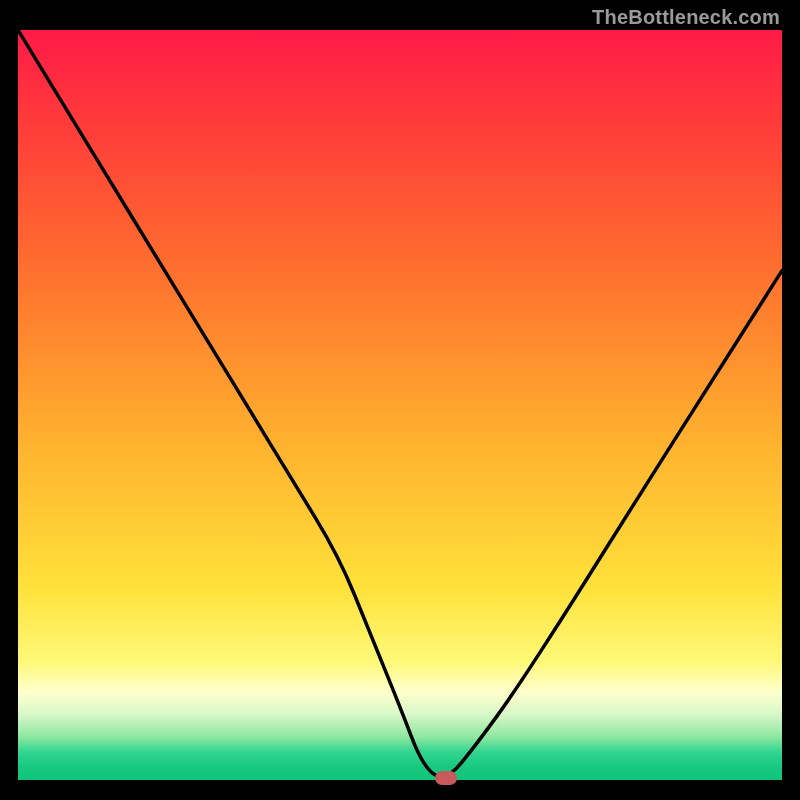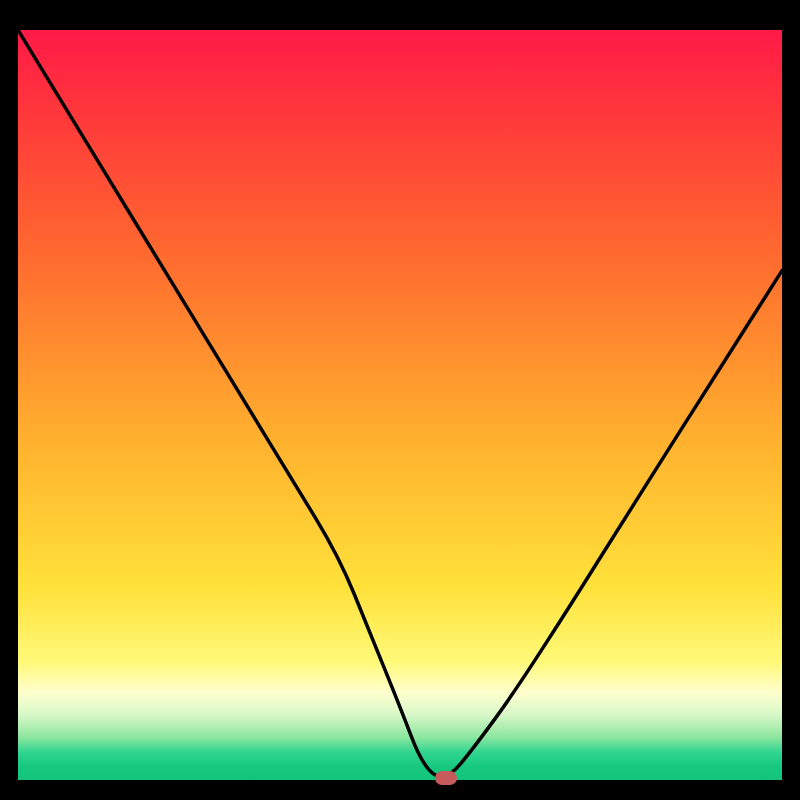--- a/index.html
+++ b/index.html
@@ -64,20 +64,21 @@
     background: #c75a5a;
     border-radius: 7px;
     transform: translate(-50%, -50%);
   }
 </style>
 </head>
 <body>
 
 <div class="frame">
 
+  <div class="watermark">TheBottleneck.com</div>
 
   <div class="plot">
 
     <svg class="curve" viewBox="0 0 764 752" preserveAspectRatio="none">
       <path fill="none" stroke="#000" stroke-width="3.5" stroke-linecap="round" stroke-linejoin="round" d="M 0.0 0.0 Q 0.0 0.0 22.9 37.6 Q 45.8 75.2 68.8 112.8 Q 91.7 150.4 114.6 188.0 Q 137.5 225.6 160.4 263.2 Q 183.4 300.8 206.3 338.4 Q 229.2 376.0 252.1 413.6 Q 275.0 451.2 298.0 488.8 Q 320.9 526.4 336.2 564.0 Q 351.4 601.6 366.7 639.2 Q 382.0 676.8 393.5 706.9 Q 404.9 737.0 416.4 744.5 Q 427.8 752.0 443.1 733.2 Q 458.4 714.4 477.5 688.1 Q 496.6 661.8 523.3 620.4 Q 550.1 579.0 580.6 530.2 Q 611.2 481.3 649.4 421.1 Q 687.6 361.0 725.8 300.8 T 764.0 240.6"></path>
       <line x1="0" y1="751" x2="764" y2="751" stroke="#000" stroke-width="2"></line>
     </svg>
 
     <div class="marker" style="left:427.8px; top:748.2px; background:#c75a5a;"></div>
 

